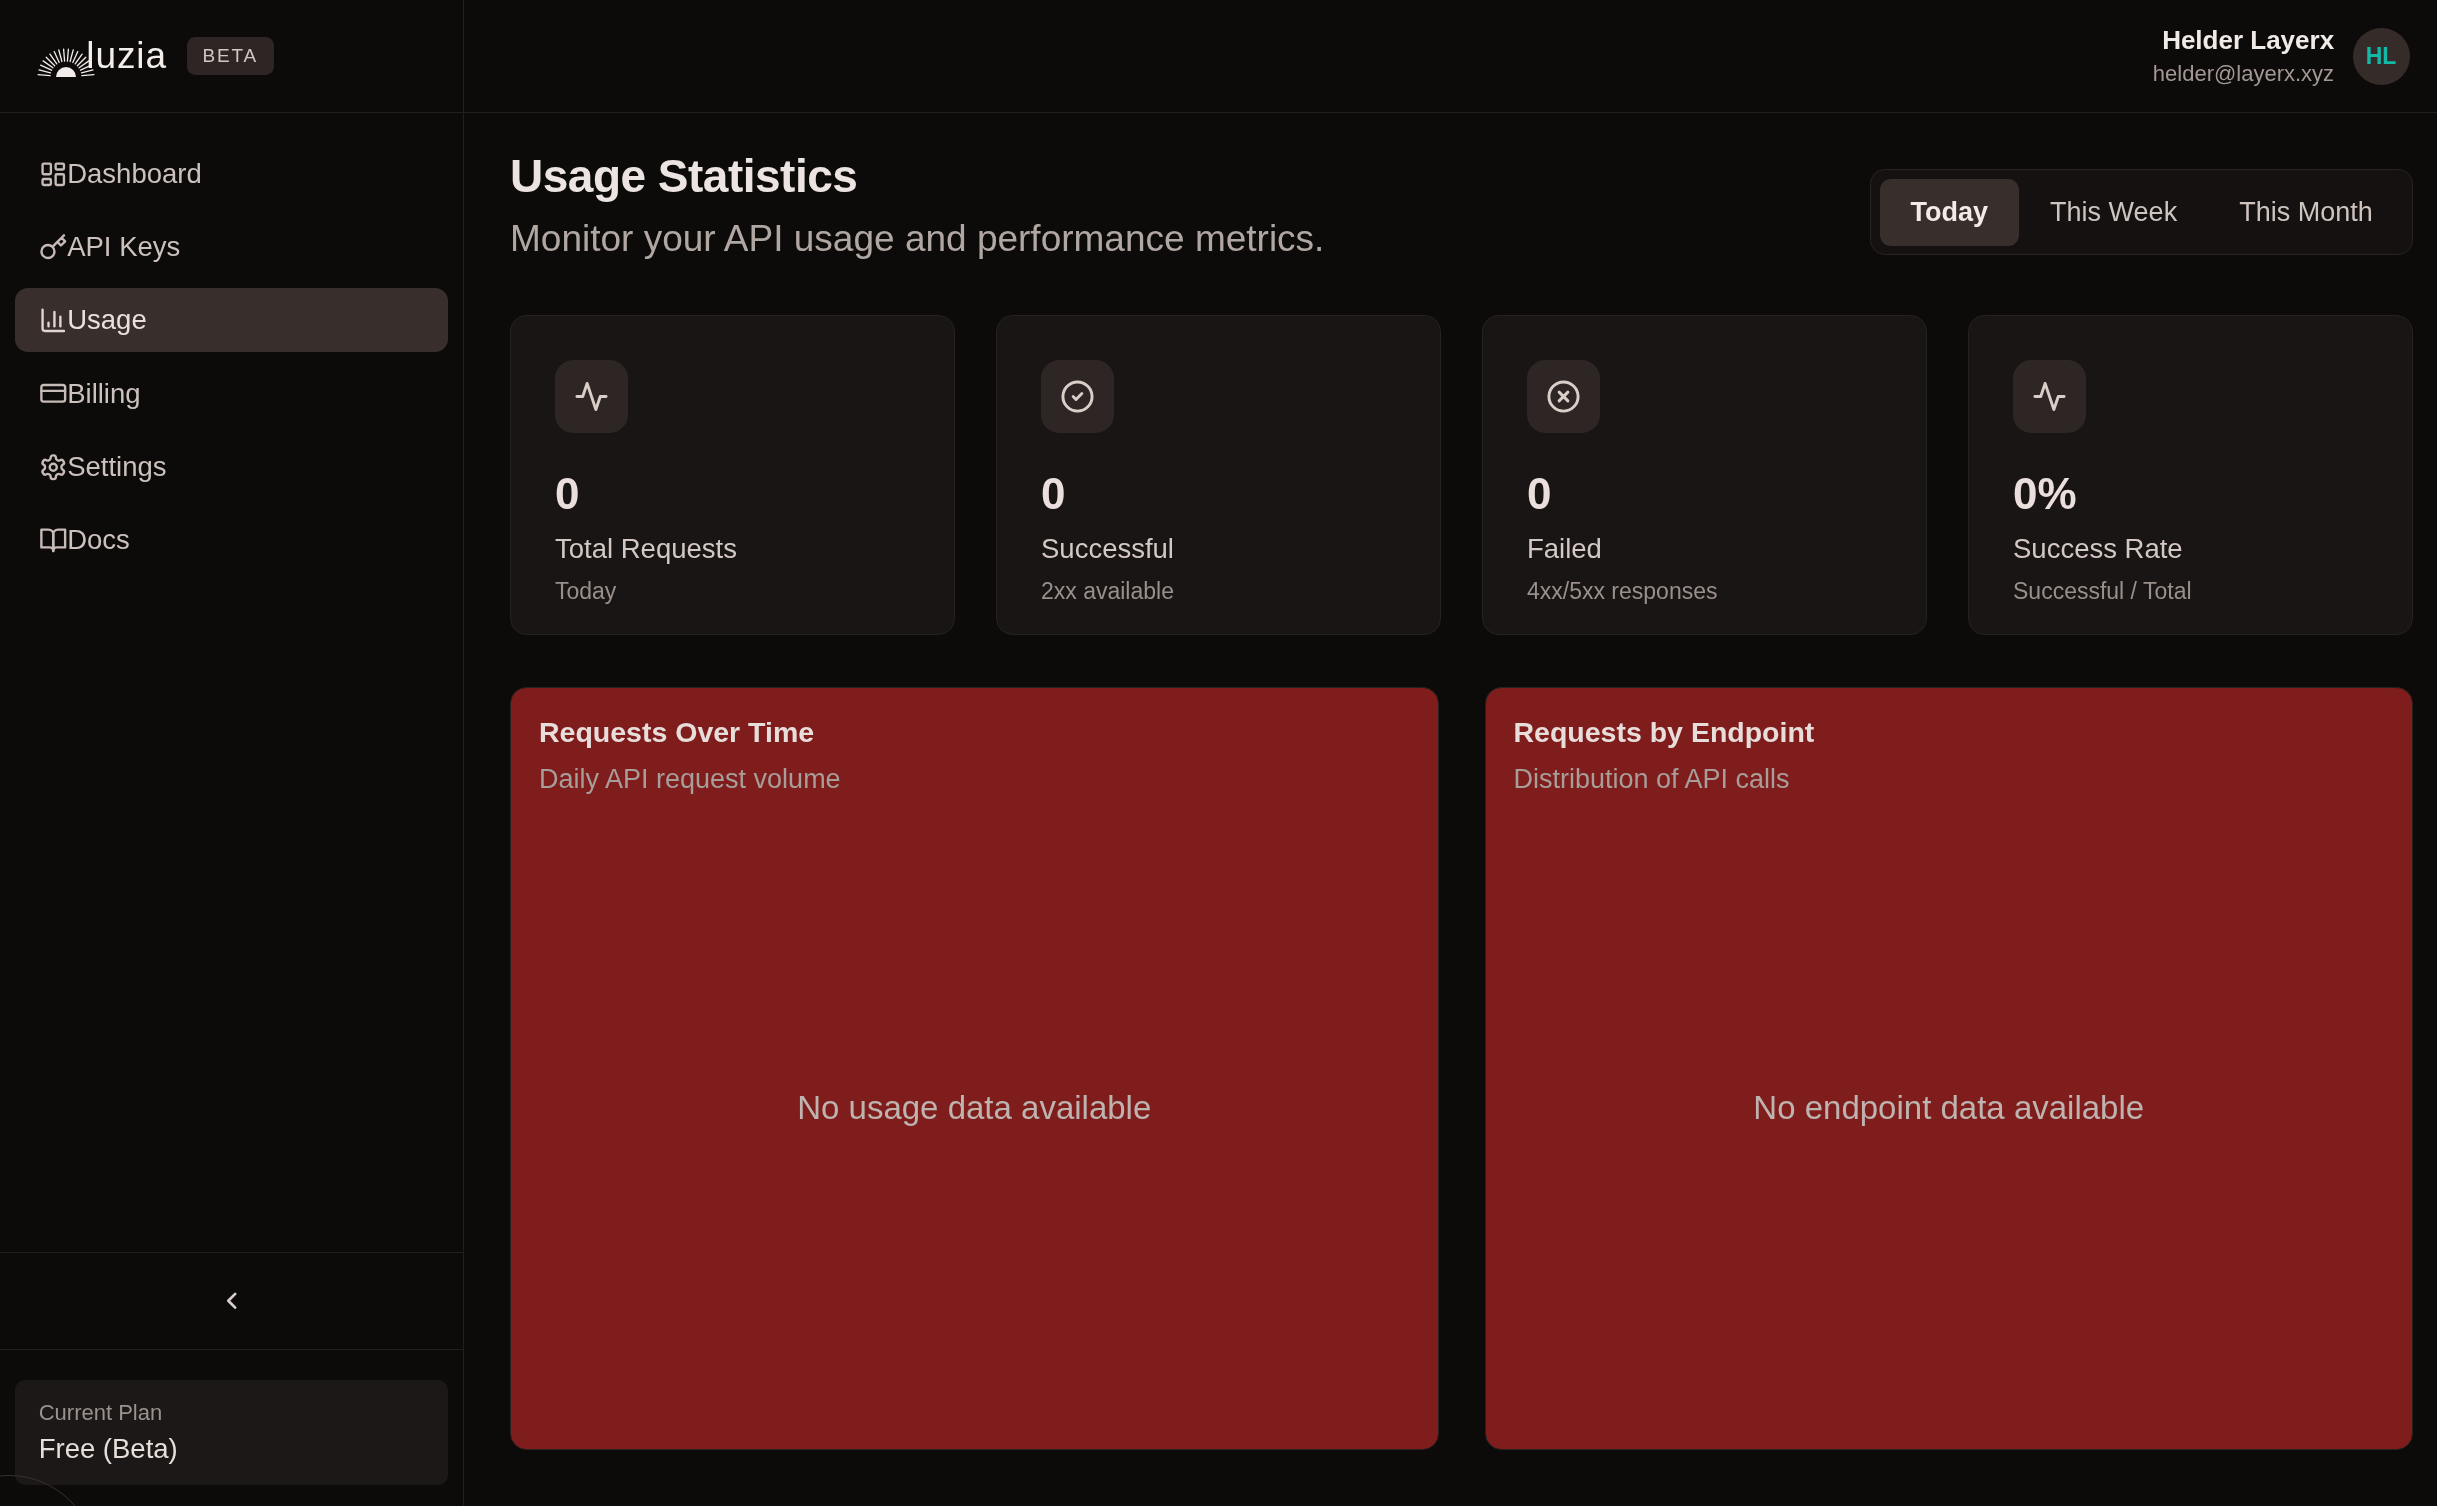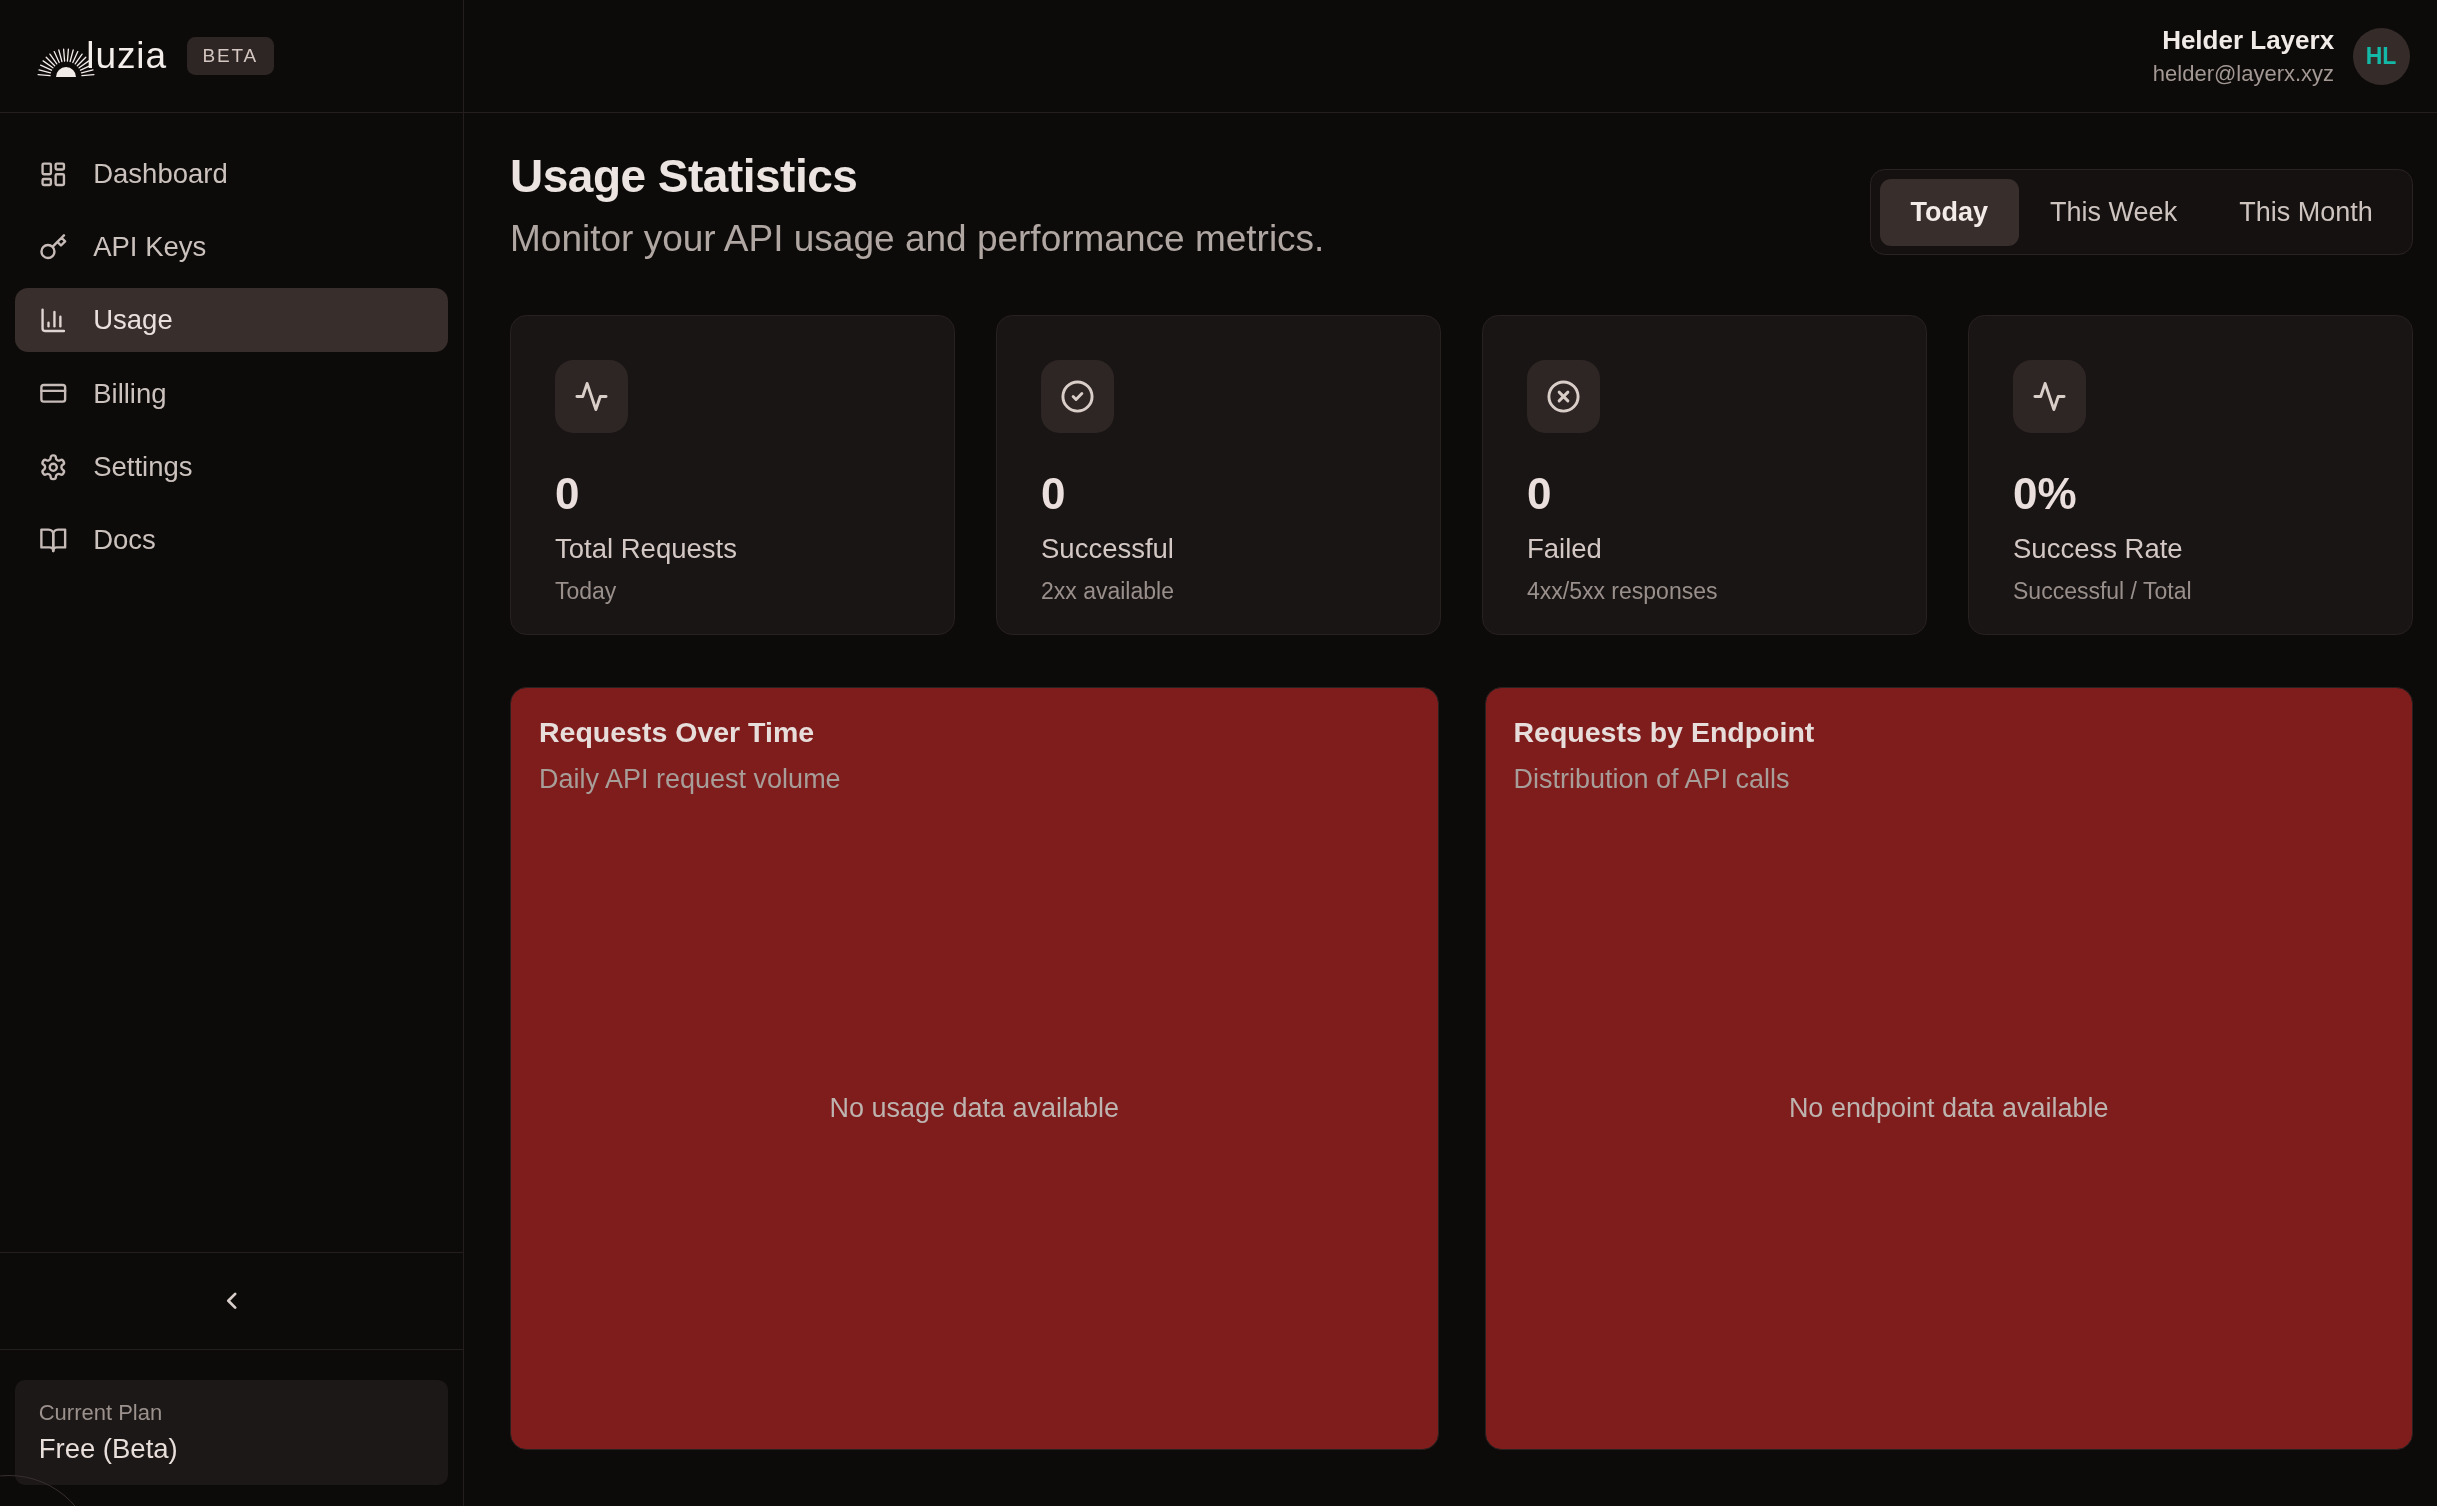--- a/index.html
+++ b/index.html
@@ -57,21 +57,20 @@
     letter-spacing:1.8px;
     padding:8.3px 15.6px;
     border-radius:8.3px;
   }
   .nav{padding:29px 14.7px 0 14.7px;}
   .nav-item{
     height:64px;
     border-radius:13px;
     display:flex;
     align-items:center;
-    gap:26px;
     padding:0 24px;
     margin-bottom:9.2px;
     font-size:27.5px;
     color:#cbc1bd;
     cursor:pointer;
   }
   .nav-item svg{width:28.5px;height:28.5px;flex:0 0 28.5px;color:#c6bbb7;}
   .nav-item.active{background:var(--active);color:#eae1de;}
   .nav-item.active svg{color:#e0d5d1;}
   .side-spacer{flex:1;}
@@ -181,21 +180,21 @@
     height:763px;
     padding:28px;
     display:flex;
     flex-direction:column;
   }
   .chart-title{font-size:28.5px;font-weight:700;color:#e7dedb;}
   .chart-subtitle{font-size:27px;color:#a79d99;margin-top:14.7px;}
   .chart-empty{
     flex:1;
     display:flex;align-items:center;justify-content:center;
-    font-size:27px;color:#bdb3af;
+    font-size:33px;color:#bdb3af;
   }
 
   .corner-arc{
     position:absolute;
     left:-78px;bottom:-142px;
     width:174px;height:174px;
     border:1.8px solid #37302e;
     border-radius:50%;
     pointer-events:none;
   }

